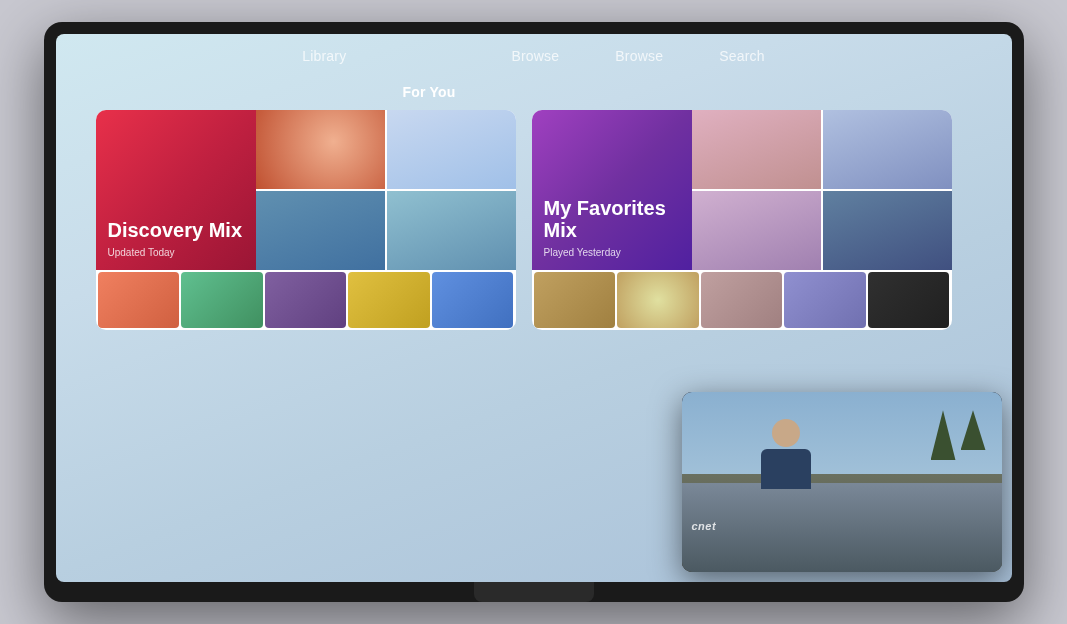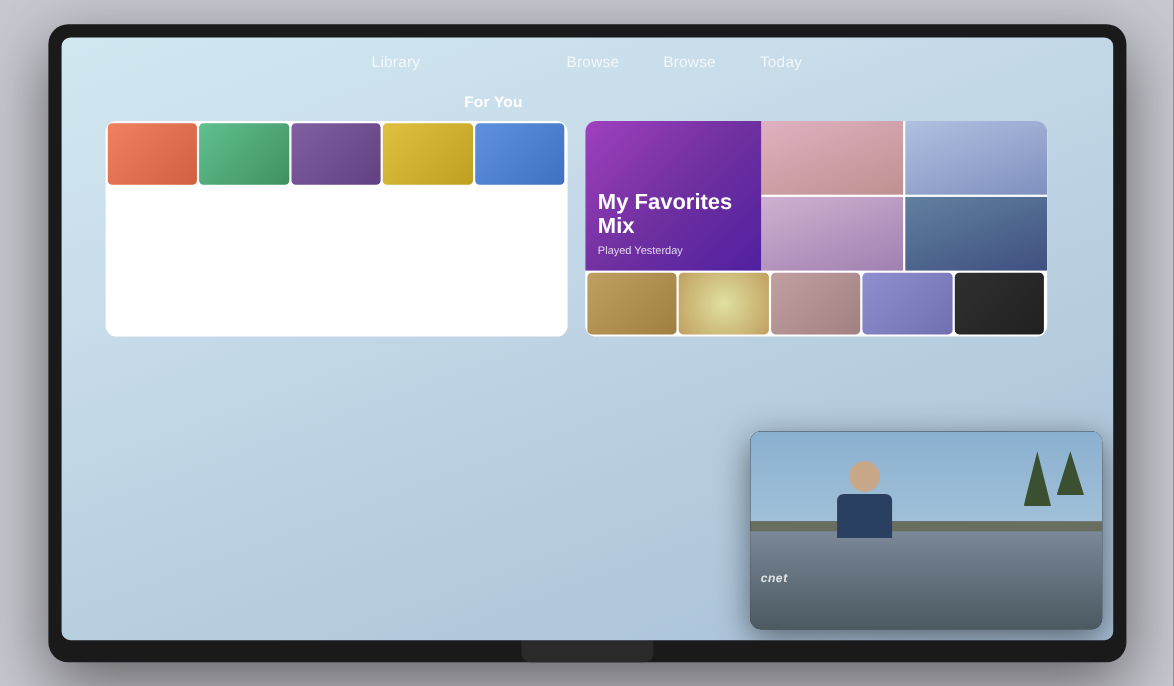--- a/index.html
+++ b/index.html
@@ -42,21 +42,21 @@
       height: 20px;
       background: #2a2a2a;
       border-radius: 0 0 8px 8px;
       margin-top: 0;
     }
 
     
     .nav {
       display: flex;
       justify-content: center;
-      gap: 40px;
+      gap: 56px;
       padding: 14px 0 10px;
     }
     .nav-item {
       font-size: 14px;
       color: rgba(255,255,255,0.75);
       cursor: pointer;
       font-weight: 400;
       letter-spacing: 0.2px;
     }
     .nav-item.active {
@@ -88,21 +88,21 @@
       border-radius: 10px;
       overflow: hidden;
       display: flex;
       flex-direction: column;
       flex: 1;
       max-width: 420px;
     }
 
     .mix-card-top {
       display: flex;
-      height: 136px;
+      height: 160px;
     }
 
     .mix-card-left {
       flex: 0 0 160px;
       position: relative;
       display: flex;
       flex-direction: column;
       justify-content: flex-end;
       padding: 12px;
     }
@@ -329,28 +329,40 @@
 <body>
 
 <div class="tv-outer">
   <div class="tv-screen">
 
     <nav class="nav">
       <span class="nav-item">Library</span>
       <span class="nav-item active">For You</span>
       <span class="nav-item">Browse</span>
       <span class="nav-item">Browse</span>
-      <span class="nav-item">Today</span>
+      <span class="nav-item">Search</span>
     </nav>
 
     <div class="main-content">
 
       <div class="mixes-row">
 
         <div class="mix-card">
+          <div class="mix-card-top">
+            <div class="mix-card-left discovery">
+              <div class="mix-title">Discovery Mix</div>
+              <div class="mix-updated">Updated Today</div>
+            </div>
+            <div class="mix-card-right">
+              <div class="mix-thumb d-thumb-1"></div>
+              <div class="mix-thumb d-thumb-2"></div>
+              <div class="mix-thumb d-thumb-3"></div>
+              <div class="mix-thumb d-thumb-4"></div>
+            </div>
+          </div>
           <div class="mix-card-bottom">
             <div class="mini-thumb mt-1"></div>
             <div class="mini-thumb mt-2"></div>
             <div class="mini-thumb mt-3"></div>
             <div class="mini-thumb mt-4"></div>
             <div class="mini-thumb mt-5"></div>
           </div>
         </div>
 
         <div class="mix-card">

